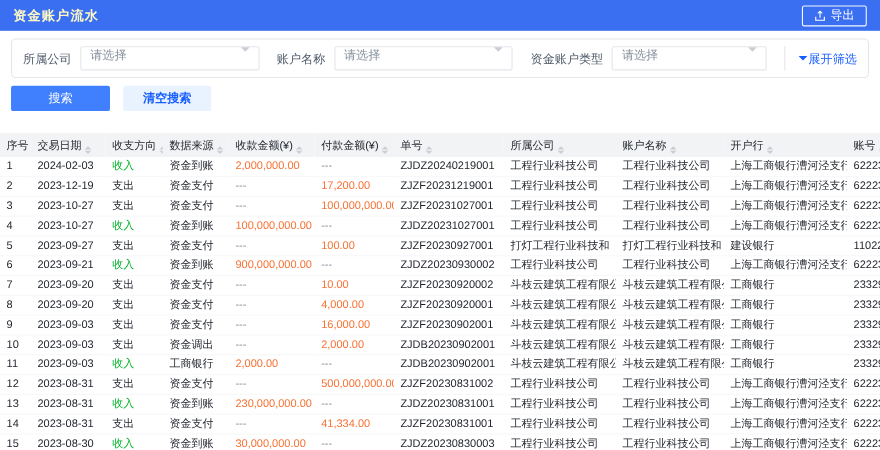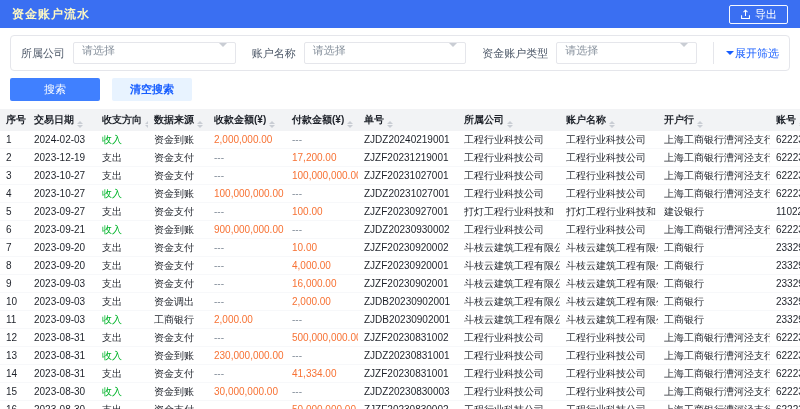--- a/index.html
+++ b/index.html
@@ -41,38 +41,38 @@
   }
   .expand {
     display:flex; align-items:center; gap:1px;
     color:var(--accent,#165dff); font-size:11px; white-space:nowrap;
     cursor:pointer; border-left:1px solid #e5e6eb; padding-left:12px; height:22px;
   }
   .expand .chev-blue {
     width:0; height:0; border-left:4px solid transparent;
     border-right:4px solid transparent; border-top:4px solid var(--accent,#165dff);
   }
-  .btn-row { margin:7px 10px 8px; display:flex; gap:12px; }
+  .btn-row { margin:7px 10px 20px; display:flex; gap:12px; }
   .btn-primary {
     background:#4080ff; color:#fff; border:none; border-radius:2px;
     font-size:11px; padding:4px 34px; cursor:pointer; font-family:inherit;
   }
   .btn-light {
     background:#e8f3ff; color:var(--accent,#165dff); border:none; border-radius:2px;
     font-size:11px; padding:4px 18px; cursor:pointer; font-family:inherit;font-weight:bold;
   }
   
   .table-wrap { width:800px; overflow:hidden; }
   table { border-collapse:collapse; table-layout:fixed; width:850px; font-size:10px; }
   col.c-no{width:28px} col.c-date{width:68px} col.c-dir{width:52px}
   col.c-src{width:60px} col.c-recv{width:78px} col.c-pay{width:72px}
   col.c-ord{width:100px} col.c-comp{width:102px} col.c-acct{width:98px}
   col.c-bank{width:112px} col.c-num{width:80px}
   thead th {
-    background:#f2f3f5; height:22px; font-weight:bold; color:#1d2129;
+    background:#f2f3f5; height:22px; font-weight:normal; color:#1d2129;
     text-align:left; padding:0 6px; white-space:nowrap; overflow:hidden;
   }
   tbody td {
     height:17px; line-height:17px; border-bottom:1px solid #f7f8fa;
     padding:0 6px; white-space:nowrap; overflow:hidden; color:#1d2129;
   }
   td.dash { color:#86909c; }
   td.amount { color:var(--amount-orange,#f77234); }
   td.income { color:var(--income-green,#00b42a); }
   td.expense { color:var(--expense-dark,#1d2129); }

